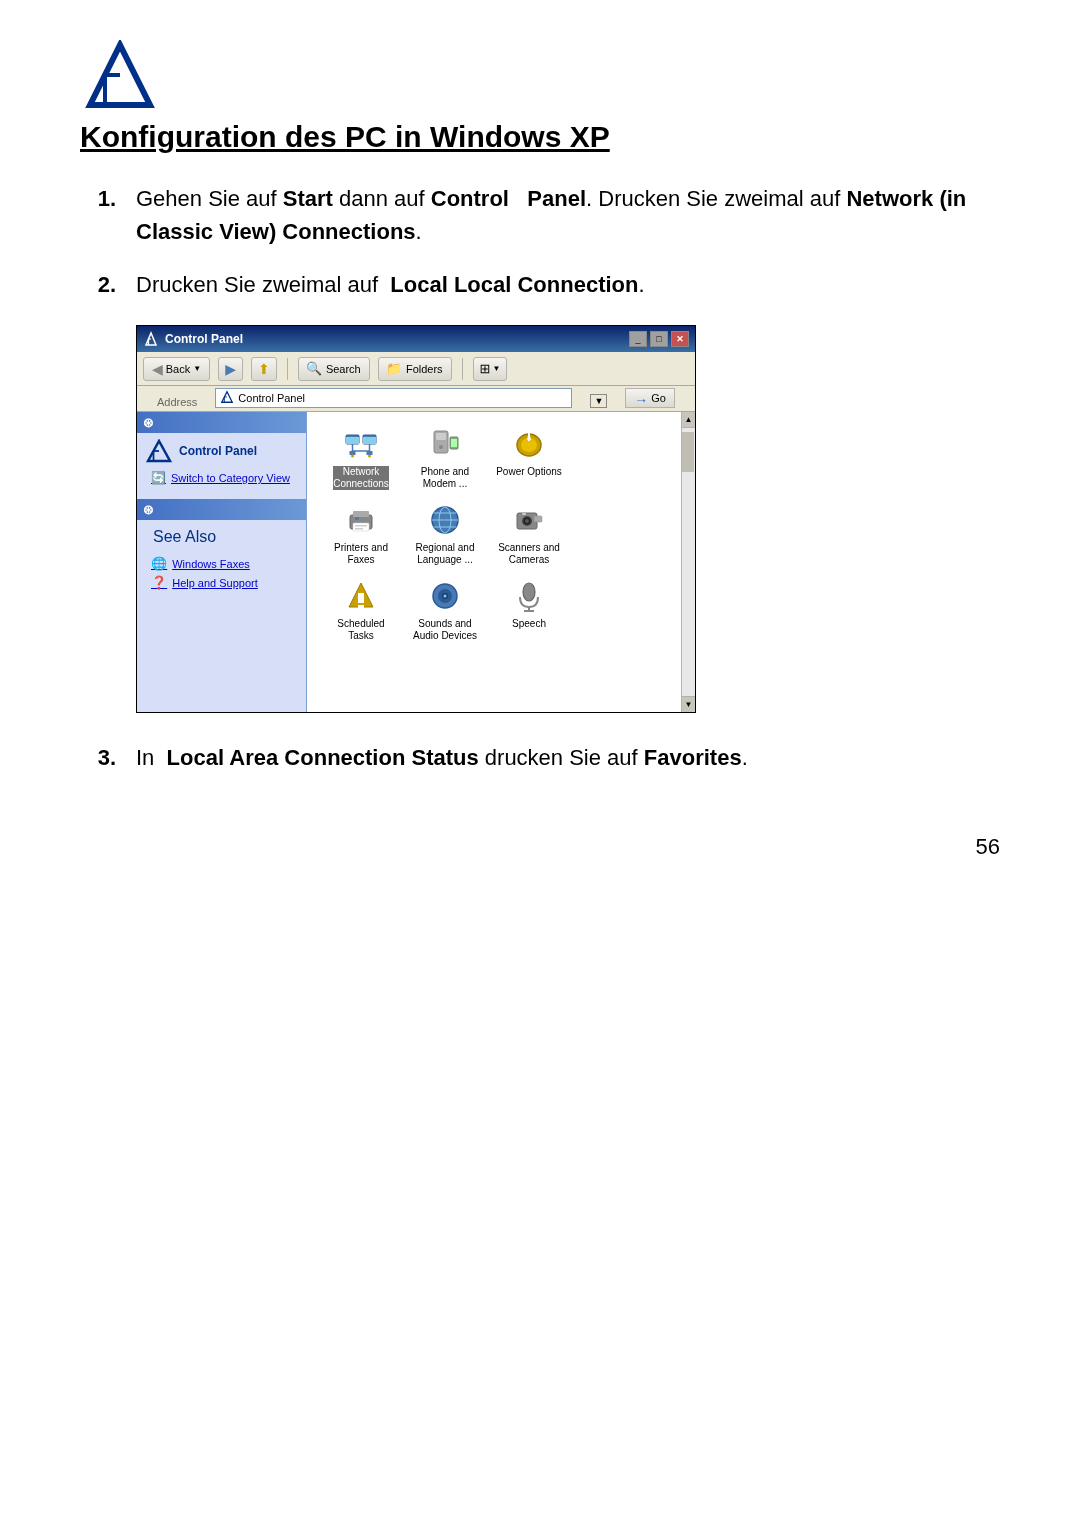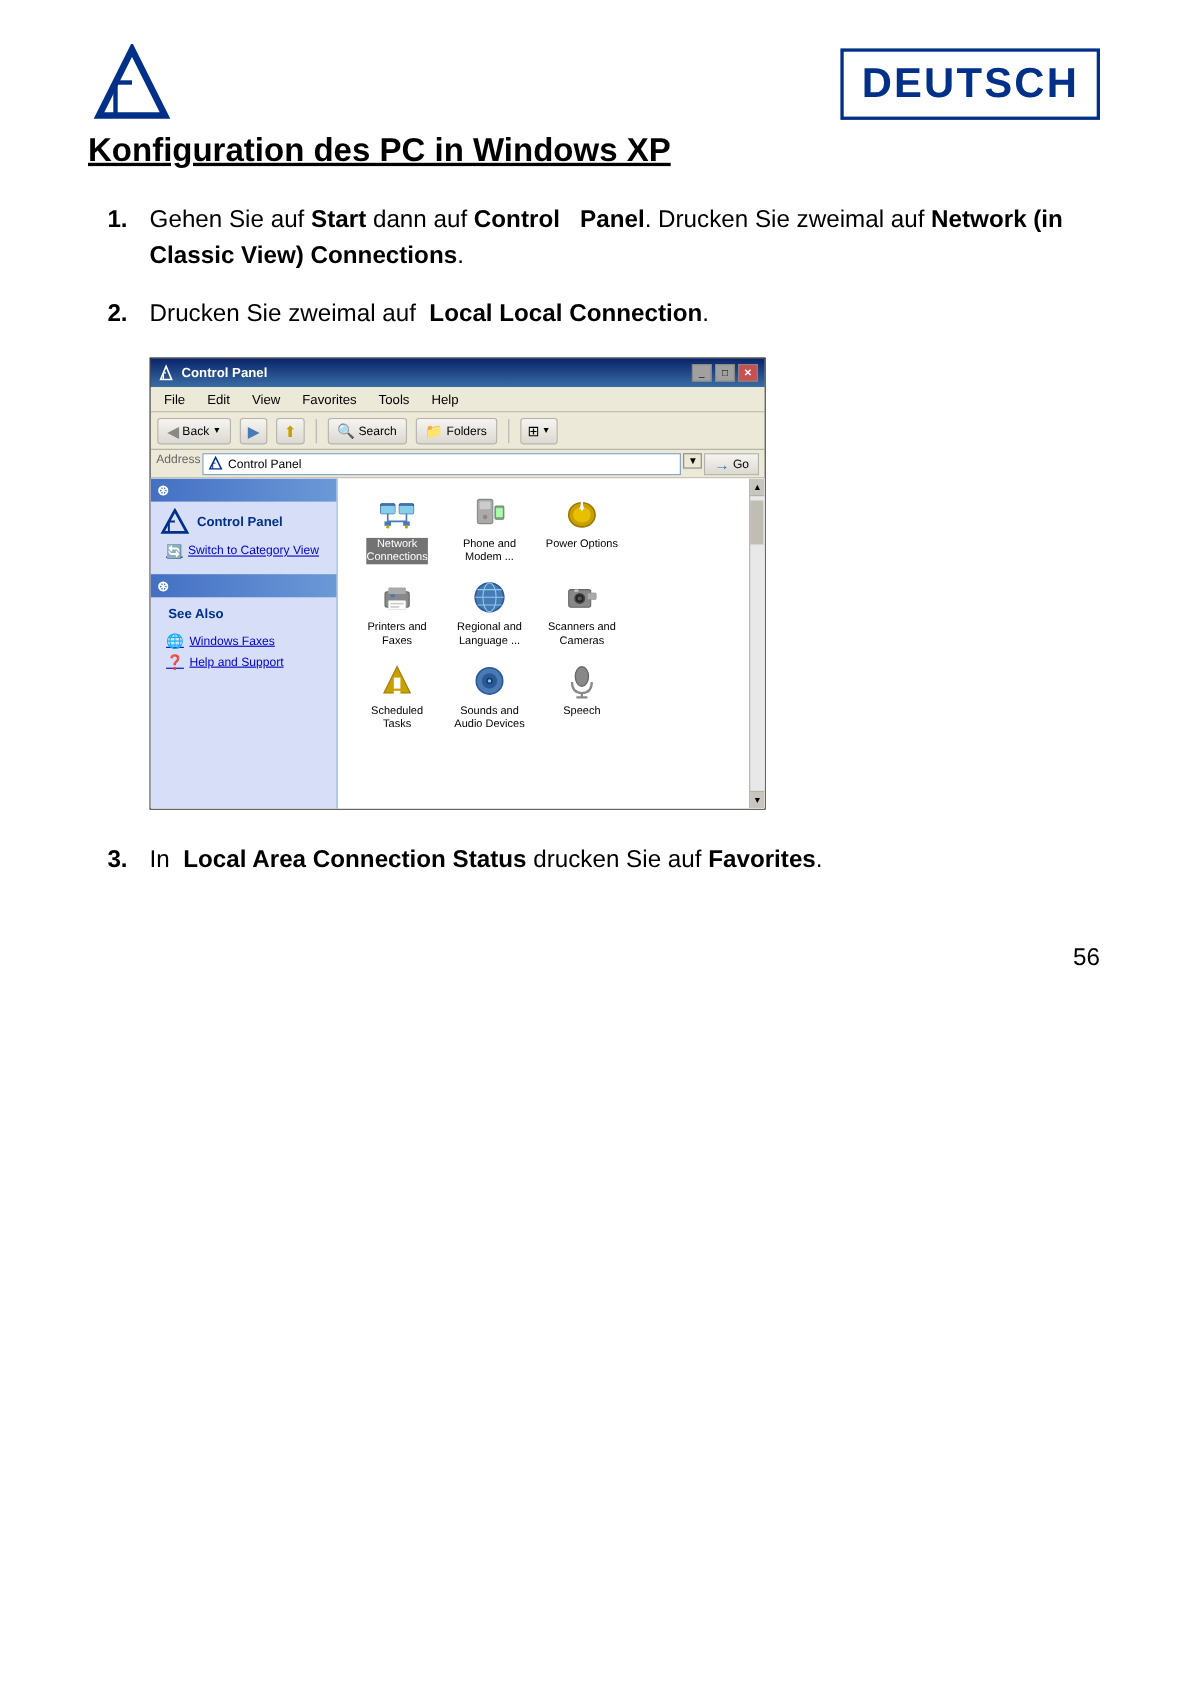--- a/index.html
+++ b/index.html
@@ -179,24 +179,24 @@
       font-size: 11px;
       height: 24px;
       display: flex;
       align-items: center;
     }
 
     
     .addressbar {
       background: #ece9d8;
       border-bottom: 1px solid #aca899;
-      padding: 3px 5px;
-      display: flex;
-      align-items: flex-start;
-      gap: 2px;
+      padding: 3px 20px;
+      display: flex;
+      align-items: flex-end;
+      gap: 18px;
       font-size: 11px;
       height: 26px;
     }
 
     .address-label { color: #666; font-size: 11px; }
 
     .address-input {
       flex: 1;
       background: white;
       border: 1px solid #7f9db9;
@@ -294,22 +294,22 @@
       background: linear-gradient(to right, #4470c4, #6b99d6);
       color: white;
       font-weight: bold;
       font-size: 11px;
       padding: 3px 6px;
       display: flex;
       justify-content: space-between;
     }
 
     .see-also-title {
-      font-weight: bold;
-      font-size: 12px;
+      font-weight: normal;
+      font-size: 16px;
       color: #003087;
       padding: 4px 8px;
     }
 
     
     .cp-right {
       flex: 1;
       padding: 10px;
       overflow-y: auto;
       background: #fff;
@@ -376,21 +376,20 @@
 <body>
 
 <div class="header-area">
 
   <svg class="logo-triangle" viewBox="0 0 80 70">
     <polygon points="10,65 40,5 70,65" fill="none" stroke="#003087" stroke-width="6"></polygon>
     <line x1="25" y1="65" x2="25" y2="35" stroke="#003087" stroke-width="4"></line>
     <line x1="25" y1="35" x2="40" y2="35" stroke="#003087" stroke-width="4"></line>
   </svg>
 
-  <div class="deutsch-label">DEUTSCH</div>
 </div>
 
 <h1 class="page-title">Konfiguration des PC in Windows XP</h1>
 
 <div class="instructions">
 
   <div class="instruction-item">
     <span class="instruction-number">1.</span>
     <span class="instruction-text">
       Gehen Sie auf <b>Start</b> dann auf <b>Control &nbsp; Panel</b>. Drucken Sie zweimal auf <b>Network (in Classic View) Connections</b>.
@@ -418,28 +417,20 @@
       </svg>
       <span>Control Panel</span>
     </div>
     <div class="titlebar-buttons">
       <div class="titlebar-btn minimize">_</div>
       <div class="titlebar-btn maximize">□</div>
       <div class="titlebar-btn close">✕</div>
     </div>
   </div>
 
-  <div class="menubar">
-    <span class="menubar-item">File</span>
-    <span class="menubar-item">Edit</span>
-    <span class="menubar-item">View</span>
-    <span class="menubar-item">Favorites</span>
-    <span class="menubar-item">Tools</span>
-    <span class="menubar-item">Help</span>
-  </div>
 
   <div class="toolbar">
 
     <div class="toolbar-btn">
       <span style="font-size:14px;color:#888;">◀</span>
       <span style="font-size:11px;">Back</span>
       <span style="font-size:8px;">▼</span>
     </div>
 
     <div class="toolbar-btn" style="padding:2px 6px;">

